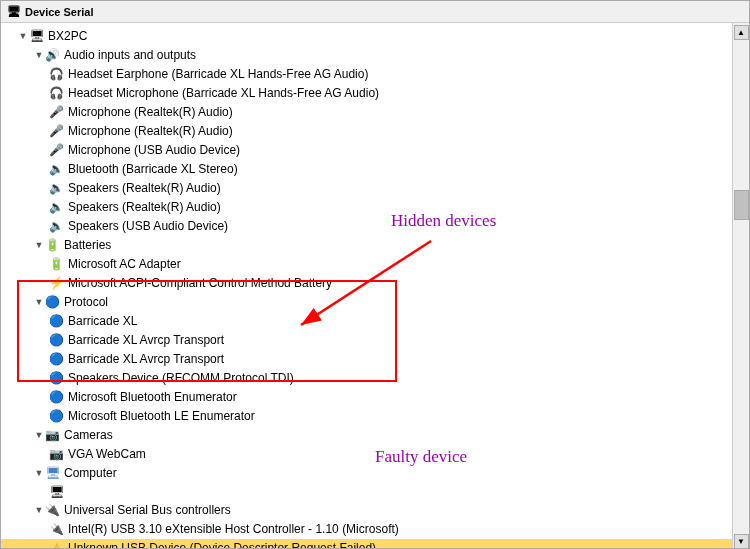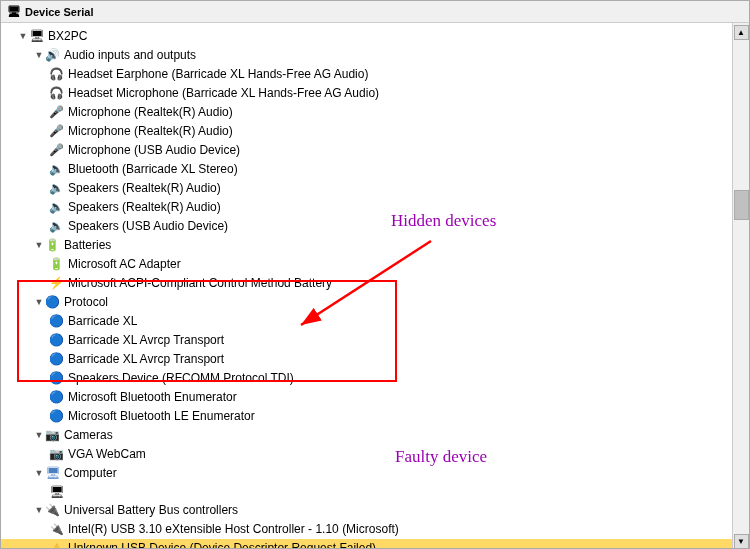--- a/index.html
+++ b/index.html
@@ -259,21 +259,21 @@
         <span class="icon icon-computer">🖥</span>
         <span>Computer</span>
       </div>
       <div class="tree-item indent-3">
         <span class="icon">🖥</span>
       </div>
 
       <div class="tree-item indent-2">
         <span class="expand-arrow">▼</span>
         <span class="icon icon-usb">🔌</span>
-        <span>Universal Battery Bus controllers</span>
+        <span>Universal Serial Bus controllers</span>
       </div>
       <div class="tree-item indent-3">
         <span class="icon usb-icon">🔌</span>
         <span>Intel(R) USB 3.10 eXtensible Host Controller - 1.10 (Microsoft)</span>
       </div>
       <div class="tree-item indent-3 selected">
         <span class="icon icon-warning">⚠</span>
         <span>Unknown USB Device (Device Descriptor Request Failed)</span>
       </div>
 
@@ -288,21 +288,21 @@
         <svg style="position:absolute; top:0; left:0; width:750px; height:549px;">
           <defs>
             <marker id="arrowhead-red" markerWidth="8" markerHeight="6" refX="8" refY="3" orient="auto">
               <polygon points="0 0, 8 3, 0 6" fill="red"></polygon>
             </marker>
           </defs>
 
           <line x1="430" y1="218" x2="300" y2="302" stroke="red" stroke-width="2.5" marker-end="url(#arrowhead-red)"></line>
         </svg>
 
-        <div style="position:absolute; top: 424px; left: 394px;">
+        <div style="position:absolute; top: 424px; left: 374px;">
           <span class="label-text">Faulty device</span>
         </div>
       </div>
 
     </div>
 
     <div class="scrollbar">
       <div style="width:15px; height:15px; background:#e0e0e0; border:1px solid #aaa; display:flex; align-items:center; justify-content:center; font-size:8px; cursor:pointer; margin-top:2px;">▲</div>
       <div class="scrollbar-thumb"></div>
       <div style="width:15px; height:15px; background:#e0e0e0; border:1px solid #aaa; display:flex; align-items:center; justify-content:center; font-size:8px; cursor:pointer; position:absolute; bottom:0;">▼</div>

